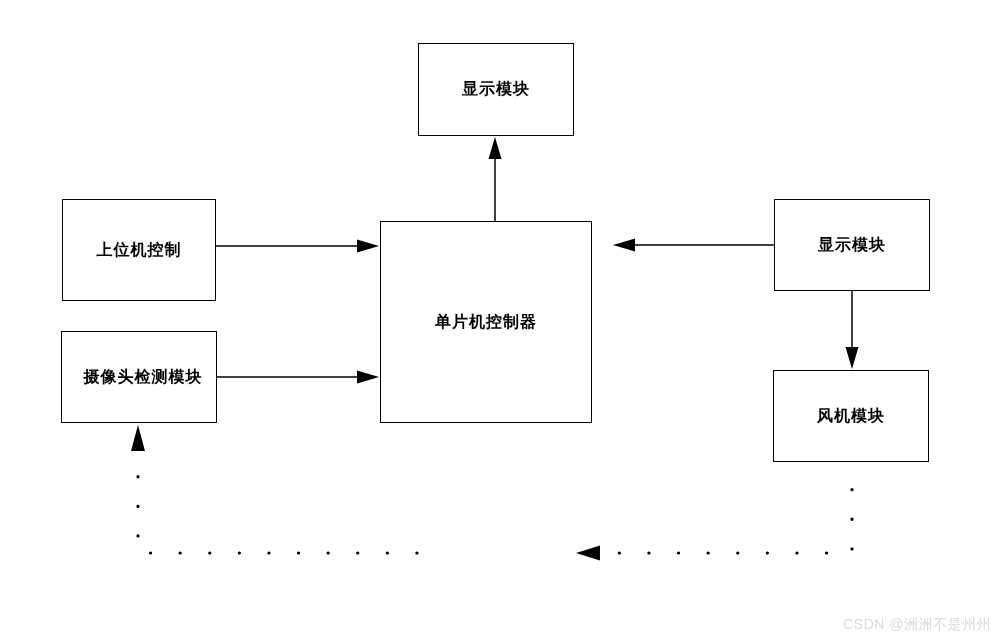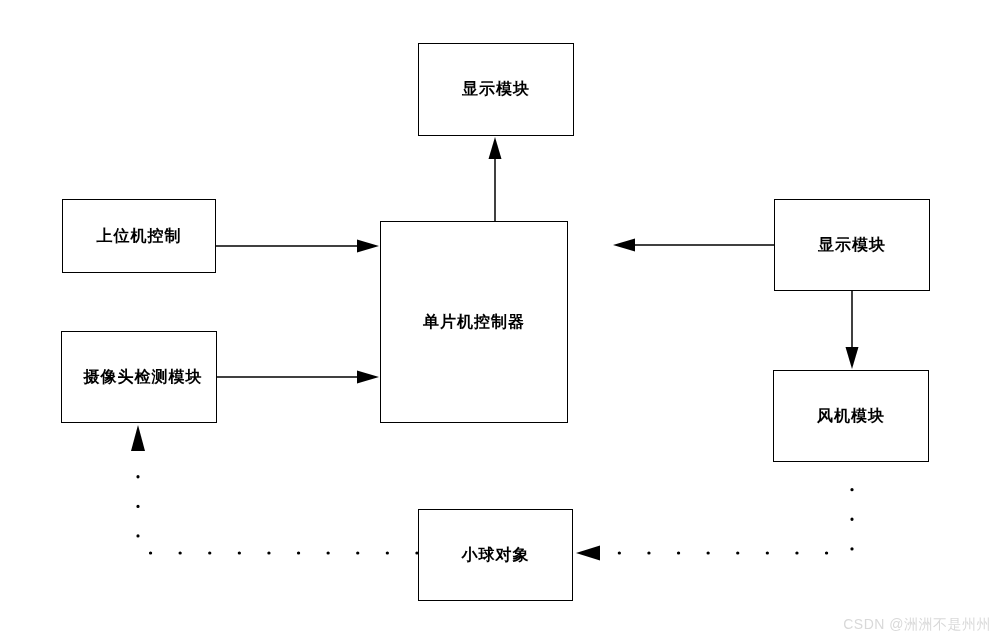--- a/index.html
+++ b/index.html
@@ -33,23 +33,23 @@
     justify-content: center;
   }
   .node-label {
     font-size: 16px;
     font-weight: bold;
     color: #000000;
     letter-spacing: 1px;
     white-space: nowrap;
   }
   #node-display { left: 418px; top: 43px;  width: 156px; height: 93px; }
-  #node-host    { left: 62px;  top: 199px; width: 154px; height: 74px; }
+  #node-host    { left: 62px;  top: 199px; width: 154px; height: 102px; }
   #node-camera  { left: 61px;  top: 331px; width: 156px; height: 92px; padding-left: 8px; }
-  #node-mcu     { left: 380px; top: 221px; width: 188px; height: 202px; }
+  #node-mcu     { left: 380px; top: 221px; width: 212px; height: 202px; }
   #node-power   { left: 774px; top: 199px; width: 156px; height: 92px; }
   #node-fan     { left: 773px; top: 370px; width: 156px; height: 92px; }
   #node-ball    { left: 418px; top: 509px; width: 155px; height: 92px; }
   #watermark {
     position: absolute;
     right: 4px;
     bottom: 8px;
     font-size: 14px;
     color: #d9d9d9;
     letter-spacing: 0.5px;
@@ -116,19 +116,16 @@
   </div>
 
   <div class="node" id="node-power">
     <span class="node-label">显示模块</span>
   </div>
 
   <div class="node" id="node-fan">
     <span class="node-label">风机模块</span>
   </div>
 
-  <div class="node" id="node-ball">
-    <span class="node-label">小球对象</span>
-  </div>
 
   <div id="watermark">CSDN @洲洲不是州州</div>
 
 </div>
 
 </body></html>

